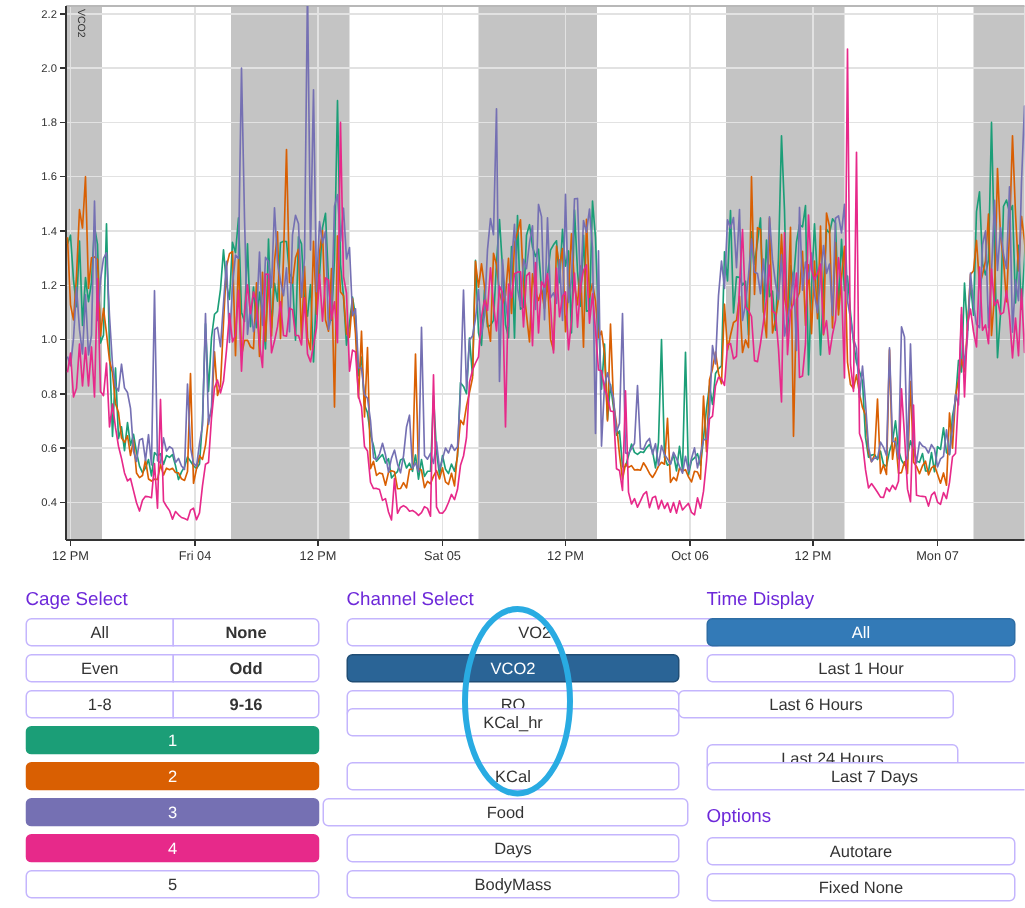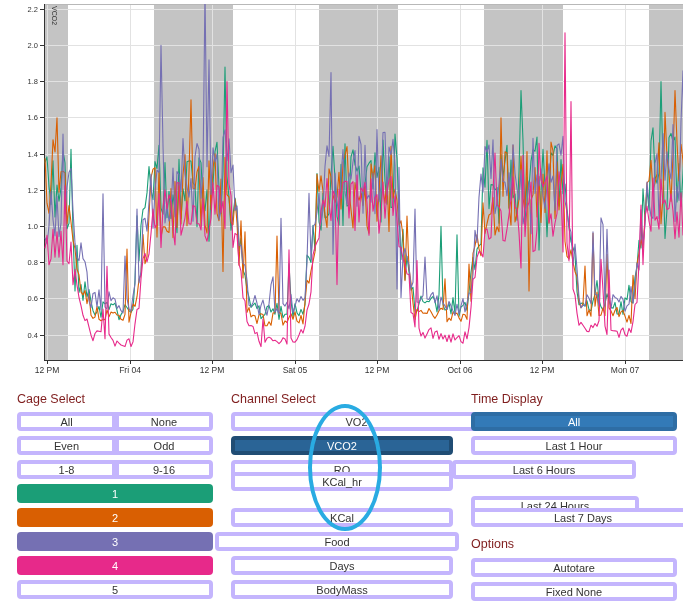--- a/index.html
+++ b/index.html
@@ -2,31 +2,31 @@
 <html><head>
 <meta charset="utf-8">
 <style>
   html,body{margin:0;padding:0;}
   body{
     width:683px;height:605px;position:relative;overflow:hidden;
     background:#ffffff;font-family:"Liberation Sans",sans-serif;
   }
   #chart-wrap{position:absolute;left:0;top:0;width:683px;height:385px;margin-left:20px;}
   .col-header{
-    position:absolute;font-size:12.5px;color:#7f1d1d;white-space:nowrap;
+    position:absolute;font-size:12.5px;color:#6d28d9;white-space:nowrap;
   }
   .btn{
     position:absolute;box-sizing:border-box;height:19px;
-    background:#fff;border:4px solid #c4b5fd;border-radius:4px;
+    background:#fff;border:1px solid #c4b5fd;border-radius:4px;
     font-size:11px;color:#333;line-height:16px;
     display:flex;align-items:center;justify-content:center;
     cursor:pointer;user-select:none;white-space:nowrap;
   }
   .pair-l{border-radius:4px 0 0 4px;}
-  .pair-r{border-radius:0 4px 4px 0;margin-left:-1px;}
+  .pair-r{border-radius:0 4px 4px 0;margin-left:-1px;font-weight:bold;}
   .btn.colored{color:#fff;border-color:transparent;}
   .btn.sel-channel{color:#fff;background:#2a6496;border-color:#204d74;}
   .btn.sel-time{color:#fff;background:#337ab7;border-color:#2e6da4;}
   #annotation-ellipse{
     position:absolute;left:308px;top:404px;width:74px;height:127px;
     box-sizing:border-box;border:4px solid #29abe2;border-radius:50%;
     pointer-events:none;z-index:5;background:transparent;
   }
 </style>
 </head>

